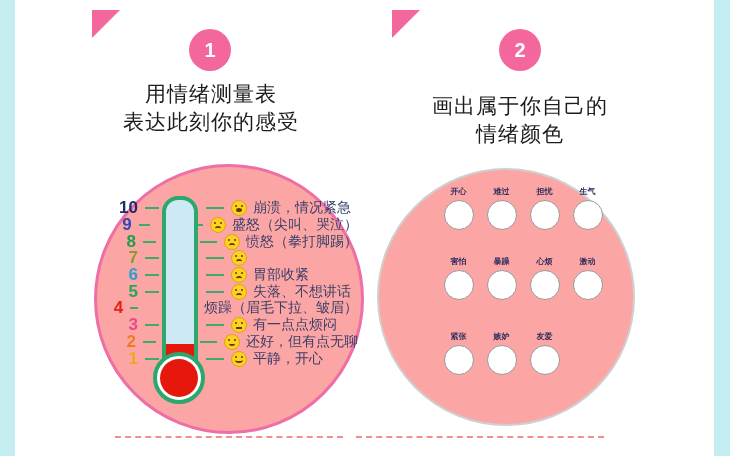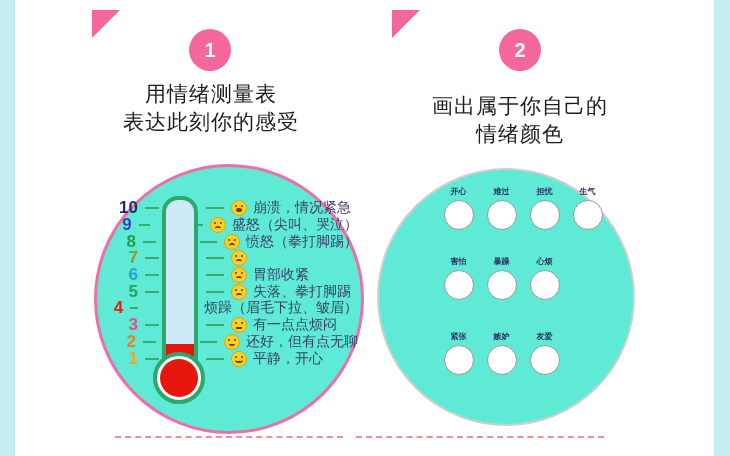--- a/index.html
+++ b/index.html
@@ -14,21 +14,21 @@
 
   
   .badge{position:absolute;width:42px;height:42px;border-radius:50%;background:#f4679d;
          color:#fff;font-weight:bold;font-size:20px;display:flex;align-items:center;justify-content:center;}
   .badge.b1{left:189px;top:29px;} .badge.b2{left:499px;top:29px;}
   .title{position:absolute;text-align:center;font-weight:normal;color:#1c1c1c;font-size:21px;line-height:28px;letter-spacing:1px;}
   .title.t1{left:56px;top:80px;width:310px;}
   .title.t2{left:372px;top:80px;width:296px;margin-top:12px;}
 
   
-  .big-circle{position:absolute;border-radius:50%;background:#5eead4;box-sizing:border-box;}
+  .big-circle{position:absolute;border-radius:50%;background:#fca5a5;box-sizing:border-box;}
   .circle-left{left:94px;top:164px;width:270px;height:270px;border:3px solid #ee6ea6;}
   .circle-right{left:377px;top:168px;width:258px;height:258px;border:2px solid #cfcfcf;}
 
   
   .tube{position:absolute;left:162px;top:196px;width:36px;height:182px;box-sizing:border-box;
         border:4px solid #2ca86c;border-radius:16px 16px 6px 6px;background:#cde9f6;overflow:hidden;}
   .tube .mercury{position:absolute;left:0;right:0;bottom:0;height:30px;background:#e6170d;}
   .bulb{position:absolute;left:153px;top:352px;width:52px;height:52px;box-sizing:border-box;
         border:4px solid #2ca86c;border-radius:50%;background:#fff;}
   .bulb .ink{position:absolute;left:3px;top:3px;right:3px;bottom:3px;border-radius:50%;background:#e6170d;}
@@ -133,21 +133,21 @@
         <span class="dash dr"></span>
       <span class="face" data-mood="frown"></span>
       <span class="lvl-label">胃部收紧</span>
     </div>
     <div class="t-row">
       <span class="lvl-num" style="color: rgb(39, 163, 91);">5</span>
       <span class="dash dl"></span>
         <span class="dash-gap"></span>
         <span class="dash dr"></span>
       <span class="face" data-mood="frown"></span>
-      <span class="lvl-label">失落、拳打脚踢</span>
+      <span class="lvl-label">失落、不想讲话</span>
     </div>
     <div class="t-row">
       <span class="lvl-num" style="color: rgb(224, 35, 24);">4</span>
       <span class="dash dl"></span>
         <span class="dash-gap"></span>
         <span class="dash dr"></span>
       <span class="face" data-mood="flat"></span>
       <span class="lvl-label">烦躁（眉毛下拉、皱眉）</span>
     </div>
     <div class="t-row">
@@ -208,20 +208,24 @@
         <div class="g-circle"></div>
       </div>
       <div class="g-cell">
         <div class="g-label">暴躁</div>
         <div class="g-circle"></div>
       </div>
       <div class="g-cell">
         <div class="g-label">心烦</div>
         <div class="g-circle"></div>
       </div>
+      <div class="g-cell">
+        <div class="g-label">激动</div>
+        <div class="g-circle"></div>
+      </div>
     </div>
     <div class="g-row r3">
       <div class="g-cell">
         <div class="g-label">紧张</div>
         <div class="g-circle"></div>
       </div>
       <div class="g-cell">
         <div class="g-label">嫉妒</div>
         <div class="g-circle"></div>
       </div>

